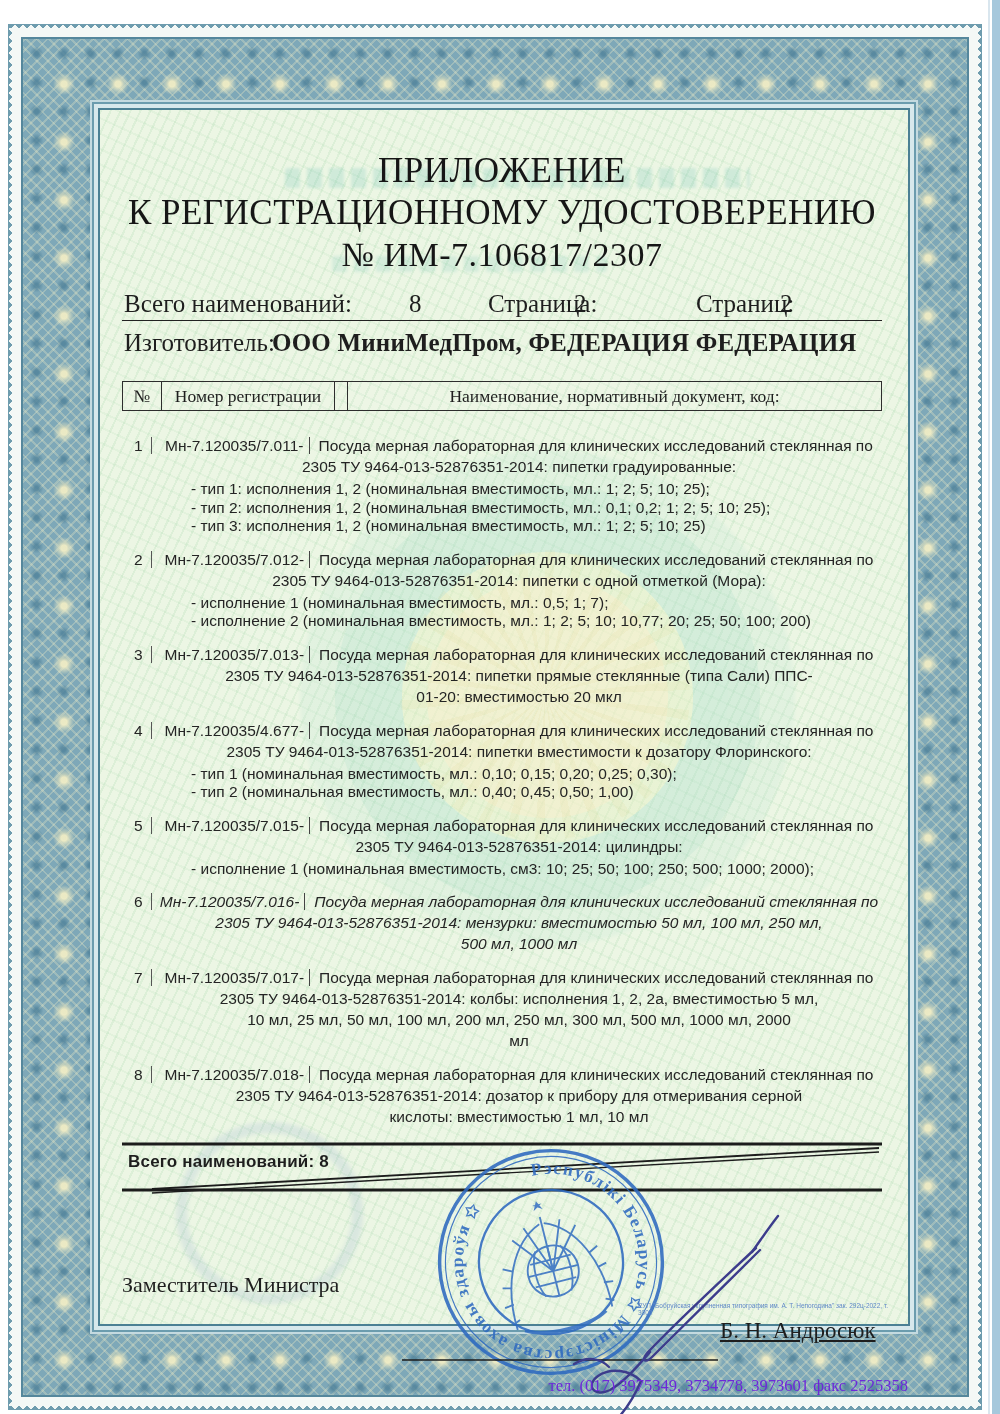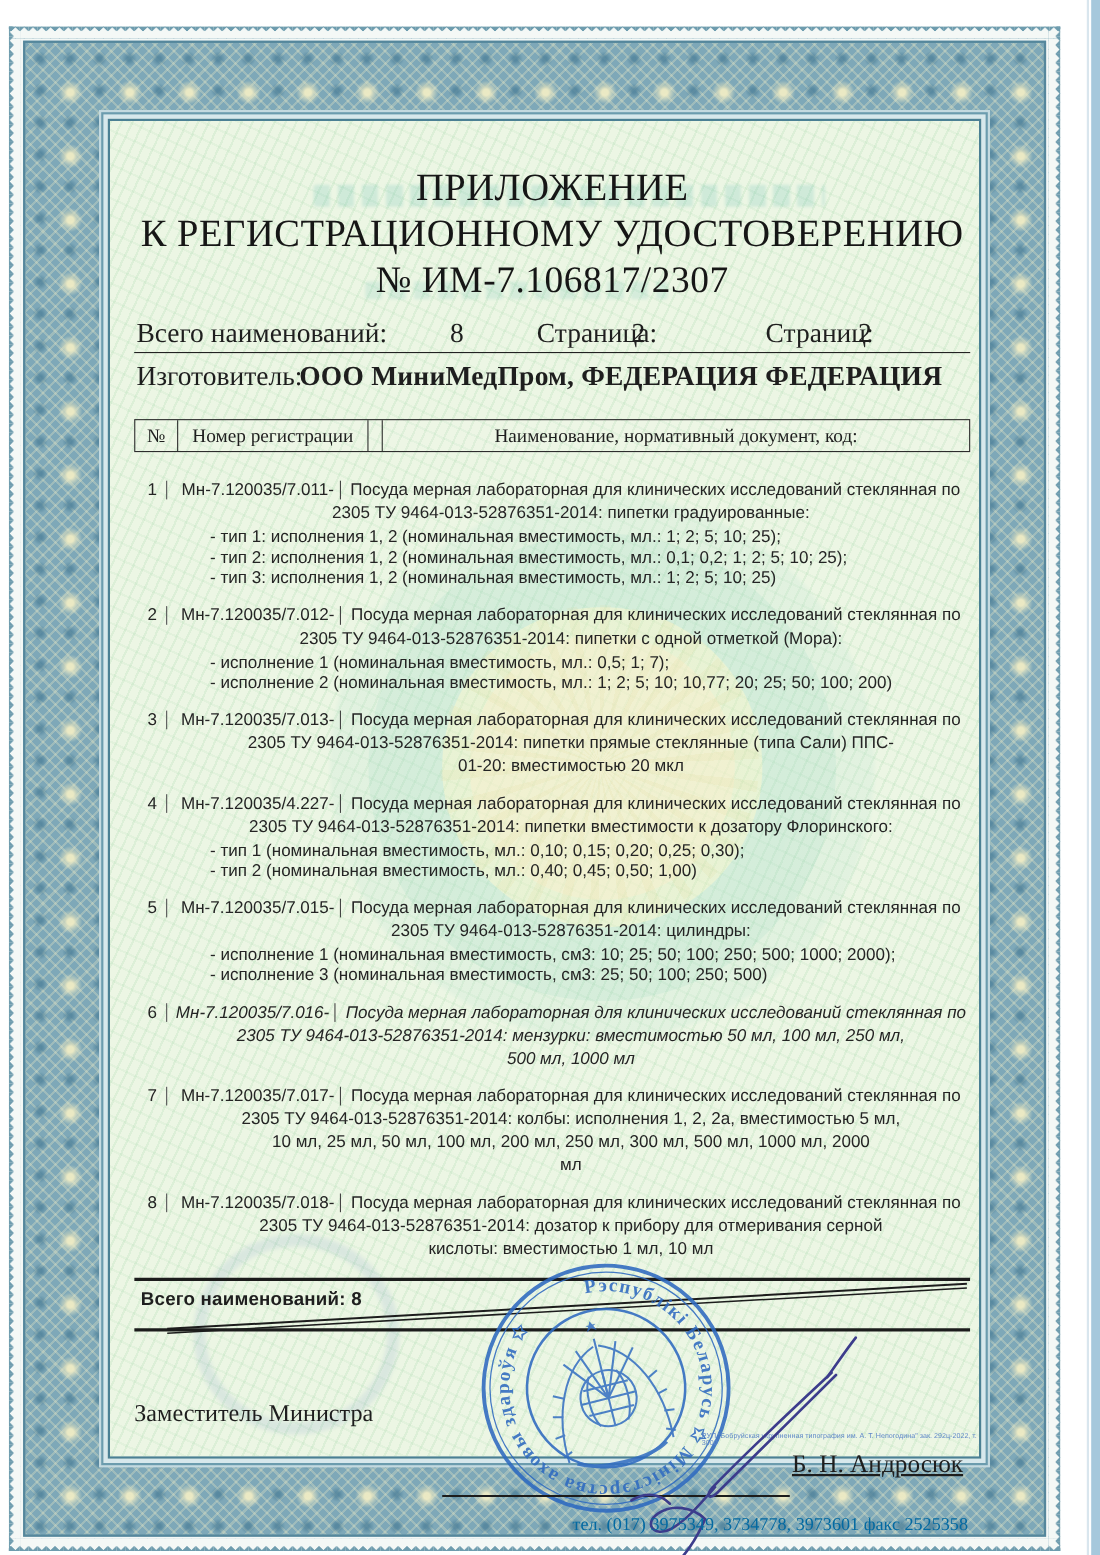--- a/index.html
+++ b/index.html
@@ -2,21 +2,21 @@
 <html><head>
 <meta charset="utf-8">
 <style>
   html,body{margin:0;padding:0;}
   body{width:1000px;height:1414px;position:relative;background:#ffffff;overflow:hidden;
        font-family:"Liberation Serif", serif;color:#1e1e1e;}
   .scan-edge-right{position:absolute;right:0;top:0;width:8px;height:100%;background:#a6c8dc;}
   .scan-edge-line{position:absolute;right:10px;top:0;width:2px;height:100%;background:#d9e6ee;}
 
   
-  .cert{position:absolute;left:8px;top:24px;width:956px;height:1386px;background:#f4f8f6;}
+  .cert{position:absolute;left:8px;top:24px;width:956px;height:1386px;background:#f4f8f6;padding-left:18px;}
 
   .saw{position:absolute;}
   .saw-top{top:0;left:0;right:0;height:11px;
     background-image:linear-gradient(135deg,#6e9cae 25%,transparent 25%),linear-gradient(225deg,#6e9cae 25%,transparent 25%);
     background-size:8px 11px;background-repeat:repeat-x;background-position:bottom;}
   .saw-bottom{bottom:0;left:0;right:0;height:11px;
     background-image:linear-gradient(45deg,#6e9cae 25%,transparent 25%),linear-gradient(315deg,#6e9cae 25%,transparent 25%);
     background-size:8px 11px;background-repeat:repeat-x;background-position:top;}
   .saw-left{left:0;top:0;bottom:0;width:11px;
     background-image:linear-gradient(45deg,#6e9cae 25%,transparent 25%),linear-gradient(135deg,#6e9cae 25%,transparent 25%);
@@ -92,21 +92,21 @@
   .row-subs{text-align:left;padding-left:35px;margin-top:3px;line-height:18.5px;}
 
   .crossout{position:relative;height:58px;margin-top:10px;}
   .crossout svg{position:absolute;left:0;top:0;}
   .crossout .label{position:absolute;left:6px;top:12px;font-family:"Liberation Sans", sans-serif;
     font-weight:bold;font-size:17px;letter-spacing:.2px;}
 
   
   .signer-position{position:absolute;left:114px;top:1248px;font-size:22px;z-index:5;}
   .signer-name{position:absolute;left:712px;top:1294px;font-size:23px;z-index:6;white-space:nowrap;text-decoration:underline;}
-  .phone-line{position:absolute;right:84px;top:1352px;font-size:16.5px;z-index:6;white-space:nowrap;color:#0369a1;}
+  .phone-line{position:absolute;right:74px;top:1352px;font-size:16.5px;z-index:6;white-space:nowrap;color:#6d28d9;}
   .printer-note{position:absolute;left:630px;top:1278px;width:250px;font-size:6.5px;color:#6089c8;
     z-index:5;font-family:"Liberation Sans", sans-serif;line-height:7px;}
 
   .stamp{position:absolute;left:427px;top:1122px;width:232px;height:232px;z-index:5;
     transform:rotate(-14deg);opacity:.88;}
   .sig-overlay{position:absolute;left:370px;top:1130px;width:470px;height:270px;z-index:6;}
 </style>
 </head>
 <body>
 
@@ -184,36 +184,35 @@
             <div class="row-num"><i>3</i></div>
             <div style="flex: 1 1 0%;">
               <div class="row-body"><span class="row-reg">Мн-7.120035/7.013-</span><span class="row-desc">Посуда мерная лабораторная для клинических исследований стеклянная по
 2305 ТУ 9464-013-52876351-2014: пипетки прямые стеклянные (типа Сали) ППС-
 01-20: вместимостью 20 мкл</span></div>
             </div>
           </div>
           <div class="row">
             <div class="row-num"><i>4</i></div>
             <div style="flex: 1 1 0%;">
-              <div class="row-body"><span class="row-reg">Мн-7.120035/4.227-</span><span class="row-desc">Посуда мерная лабораторная для клинических исследований стеклянная по
+              <div class="row-body"><span class="row-reg">Мн-7.120035/4.677-</span><span class="row-desc">Посуда мерная лабораторная для клинических исследований стеклянная по
 2305 ТУ 9464-013-52876351-2014: пипетки вместимости к дозатору Флоринского:</span></div>
               <div class="row-subs">
                 <div>- тип 1 (номинальная вместимость, мл.: 0,10; 0,15; 0,20; 0,25; 0,30);</div>
                 <div>- тип 2 (номинальная вместимость, мл.: 0,40; 0,45; 0,50; 1,00)</div>
               </div>
             </div>
           </div>
           <div class="row">
             <div class="row-num"><i>5</i></div>
             <div style="flex: 1 1 0%;">
               <div class="row-body"><span class="row-reg">Мн-7.120035/7.015-</span><span class="row-desc">Посуда мерная лабораторная для клинических исследований стеклянная по
 2305 ТУ 9464-013-52876351-2014: цилиндры:</span></div>
               <div class="row-subs">
                 <div>- исполнение 1 (номинальная вместимость, см3: 10; 25; 50; 100; 250; 500; 1000; 2000);</div>
-                <div>- исполнение 3 (номинальная вместимость, см3: 25; 50; 100; 250; 500)</div>
               </div>
             </div>
           </div>
           <div class="row">
             <div class="row-num"><i>6</i></div>
             <div style="flex: 1 1 0%; font-style: italic;">
               <div class="row-body"><span class="row-reg">Мн-7.120035/7.016-</span><span class="row-desc">Посуда мерная лабораторная для клинических исследований стеклянная по
 2305 ТУ 9464-013-52876351-2014: мензурки: вместимостью 50 мл, 100 мл, 250 мл,
 500 мл, 1000 мл</span></div>
             </div>

